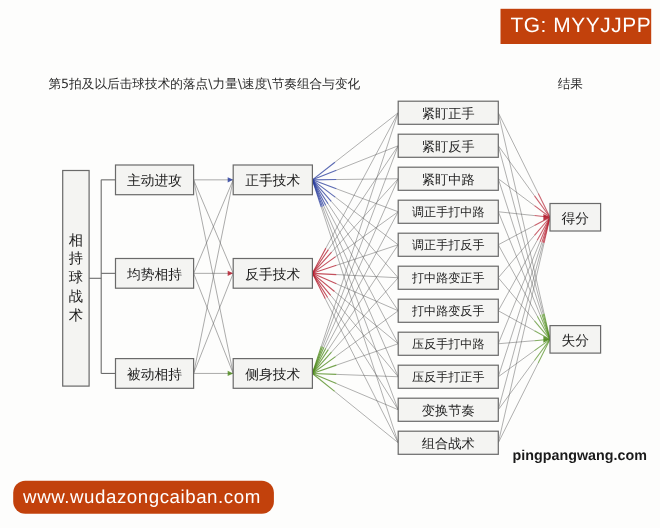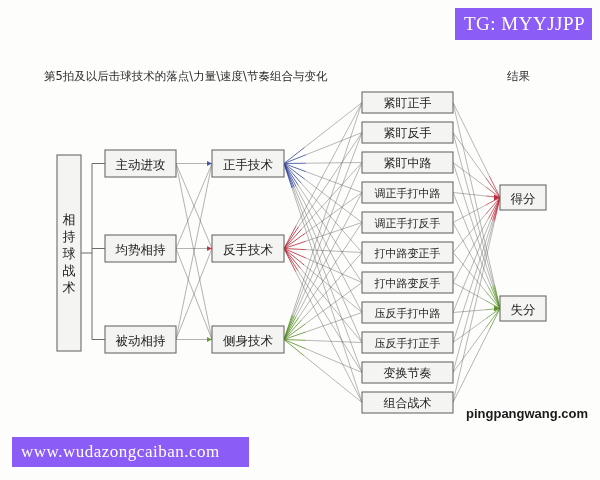--- a/index.html
+++ b/index.html
@@ -17,23 +17,23 @@
   }
   #diagram-svg {
     position: absolute;
     left: 0;
     top: 0;
     width: 600px;
     height: 480px;
   }
   .wm {
     position: absolute;
-    background: #8b5cf6;
+    background: #c2410c;
     color: #ffffff;
-    font-family: Liberation Serif, serif;
+    font-family: Liberation Sans, sans-serif;
     display: flex;
     align-items: center;
     letter-spacing: 0.5px;
     white-space: nowrap;
   }
   #wm-tg {
     left: 455px;
     top: 8px;
     width: 137px;
     height: 32px;
@@ -42,20 +42,21 @@
     box-sizing: border-box;
   }
   #wm-site {
     left: 12px;
     top: 437px;
     width: 237px;
     height: 30px;
     font-size: 17px;
     padding-left: 9px;
     box-sizing: border-box;
+    border-radius: 11px;
   }
   #wm-ping {
     position: absolute;
     left: 466px;
     top: 406px;
     font-size: 13px;
     font-weight: bold;
     color: #1a1a1a;
     font-family: "Liberation Sans", "DejaVu Sans", sans-serif;
     white-space: nowrap;

